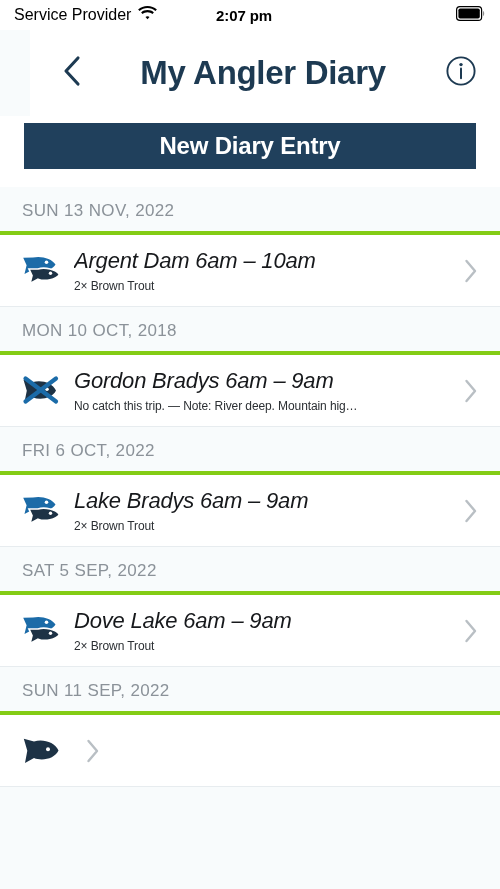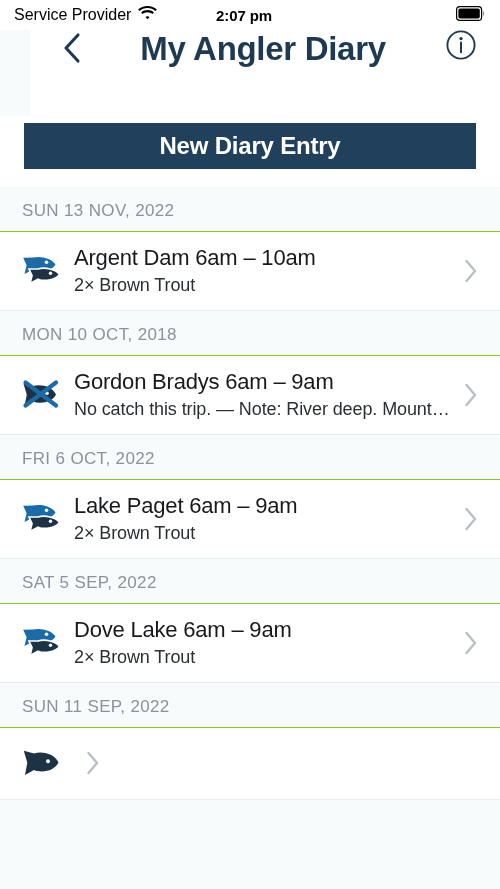--- a/index.html
+++ b/index.html
@@ -38,21 +38,21 @@
   }
   .sb-right {
     margin-left:auto; display:flex; align-items:center;
     position:relative; z-index:2;
   }
 
   
   .navbar {
     height:86px;
     background:#ffffff;
-    display:flex; 
+    display:flex; align-items:center;
     padding:0 22px 0 32px;
     flex:0 0 auto;
     margin-left:30px;
   }
   .nav-back {
     width:26px; height:40px;
     display:flex; align-items:center; justify-content:flex-start;
     cursor:pointer;
   }
   .nav-title {
@@ -97,21 +97,21 @@
     flex:1 1 auto;
     background:#f8fbfc;
     overflow:hidden;
   }
   .date-header {
     background:#f8fbfc;
     padding:14px 4px 10px 22px;
     font-size:17px;
     color:#8b9299;
     letter-spacing:0.35px;
-    border-bottom:1px solid #84cc16;
+    border-bottom:4px solid #84cc16;
   }
   .entry-row {
     background:#ffffff;
     display:flex; align-items:center;
     padding:13px 16px 13px 18px;
     border-bottom:1px solid #e7ecef;
     cursor:pointer;
     min-height:72px;
   }
   .entry-icon {
@@ -122,23 +122,24 @@
   }
   .entry-text { flex:1 1 auto; min-width:0; }
   .entry-title {
     font-size:22px;
     color:#17191c;
     letter-spacing:-0.2px;
     line-height:1.2;
     white-space:nowrap;
     overflow:hidden;
     text-overflow:ellipsis;
+    font-style:italic;
   }
   .entry-sub {
-    font-size:18px;
+    font-size:12px;
     color:#2b2f33;
     margin-top:4px;
     letter-spacing:-0.1px;
     line-height:1.2;
     white-space:nowrap;
     overflow:hidden;
     text-overflow:ellipsis;
   }
   .entry-chevron {
     flex:0 0 auto;
@@ -269,21 +270,21 @@
     <circle cx="27.5" cy="8.2" r="1.8" fill="#ffffff"></circle>
 
     <g>
       <path d="M19 15 C26 12.8, 37 15.4, 40.5 20.5 C37 25.8, 26 28, 19 25.2
                L11 29.5 L13 21.5 L10 15 Z" fill="#1d3245" stroke="#ffffff" stroke-width="1.7"></path>
     </g>
     <circle cx="31.5" cy="19.3" r="1.7" fill="#ffffff"></circle>
   </svg>
         </div>
         <div class="entry-text">
-          <div class="entry-title">Lake Paget 6am – 9am</div>
+          <div class="entry-title">Lake Bradys 6am – 9am</div>
           <div class="entry-sub">2× Brown Trout</div>
         </div>
         <div class="entry-chevron">
   <svg width="16" height="26" viewBox="0 0 16 26">
     <path d="M3.5 3 L12 13 L3.5 23" fill="none" stroke="#b9bfc4" stroke-width="2.4" stroke-linecap="round" stroke-linejoin="round"></path>
   </svg>
         </div>
       </div>
       <div class="date-header">SAT 5 SEP, 2022</div>
       <div class="entry-row">

